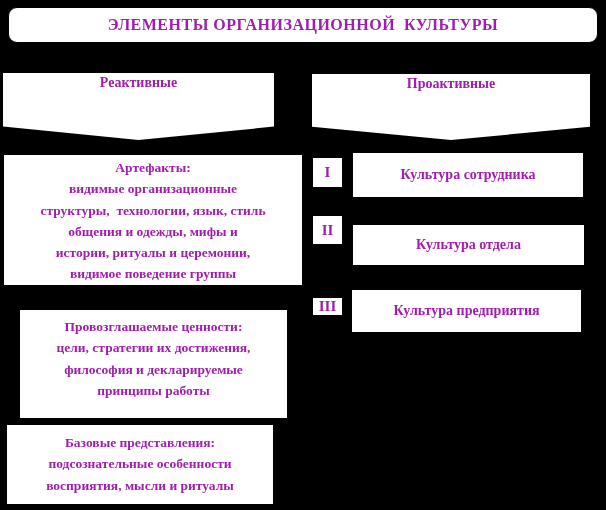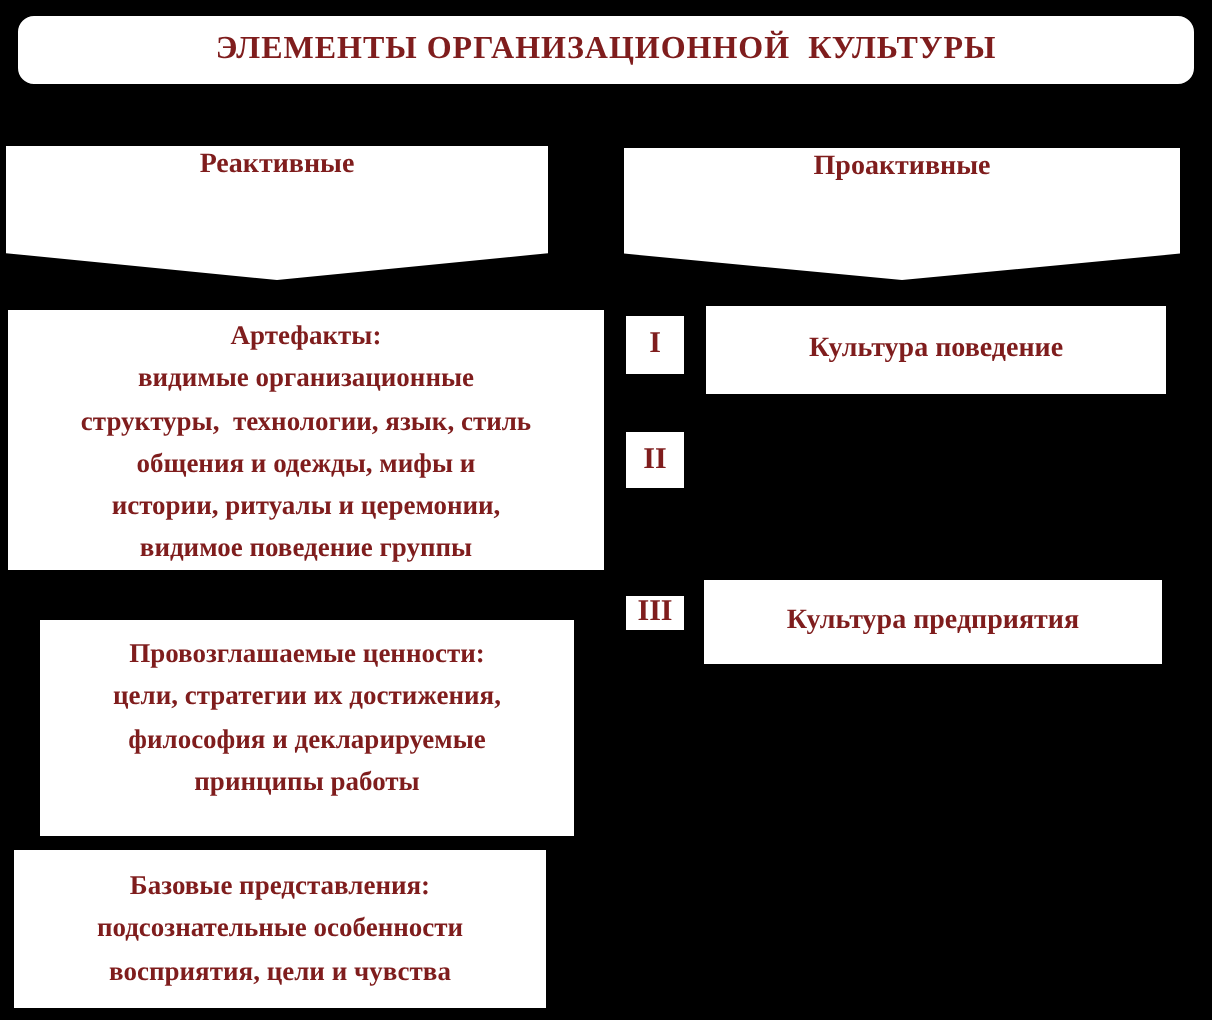--- a/index.html
+++ b/index.html
@@ -6,21 +6,21 @@
     margin: 0;
     padding: 0;
     background: #000;
   }
   .canvas {
     position: relative;
     width: 606px;
     height: 510px;
     background: #000000;
     font-family: "Liberation Serif", "DejaVu Serif", serif;
-    color: #7f1d1d;
+    color: #a21caf;
     overflow: hidden;
   }
   .box {
     position: absolute;
     background: #ffffff;
     box-sizing: border-box;
   }
   .title-box {
     left: 8px; top: 7px;
     width: 590px; height: 36px;
@@ -107,23 +107,24 @@
 истории, ритуалы и церемонии,
 видимое поведение группы</div>
 
   <div class="box textbox tb-values">Провозглашаемые ценности:
 цели, стратегии их достижения,
 философия и декларируемые
 принципы работы</div>
 
   <div class="box textbox tb-assumptions">Базовые представления:
 подсознательные особенности
-восприятия, цели и чувства</div>
+восприятия, мысли и ритуалы</div>
 
   <div class="box numeral num-1">I</div>
-  <div class="box culture cul-1">Культура поведение</div>
+  <div class="box culture cul-1">Культура сотрудника</div>
 
   <div class="box numeral num-2">II</div>
+  <div class="box culture cul-2">Культура отдела</div>
 
   <div class="box numeral num-3">III</div>
   <div class="box culture cul-3">Культура предприятия</div>
 
 </div>
 
 </body></html>

